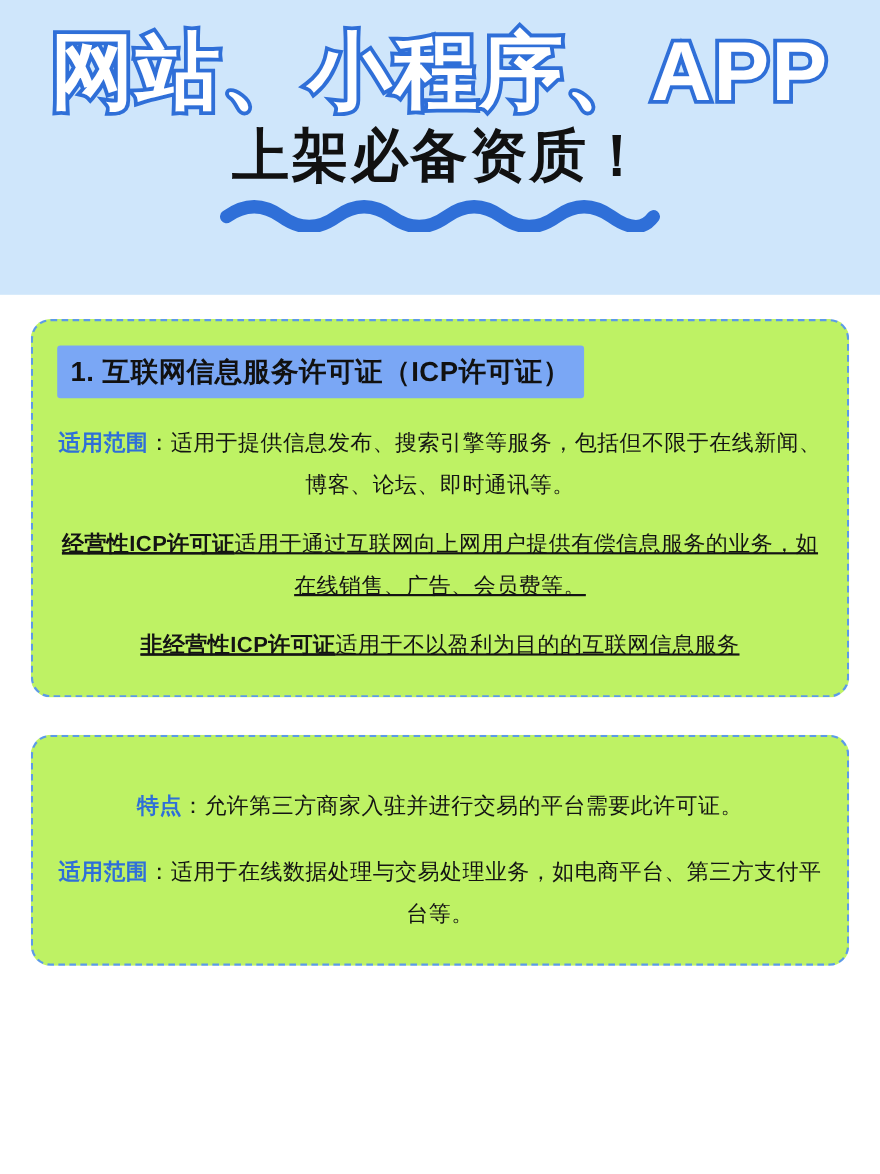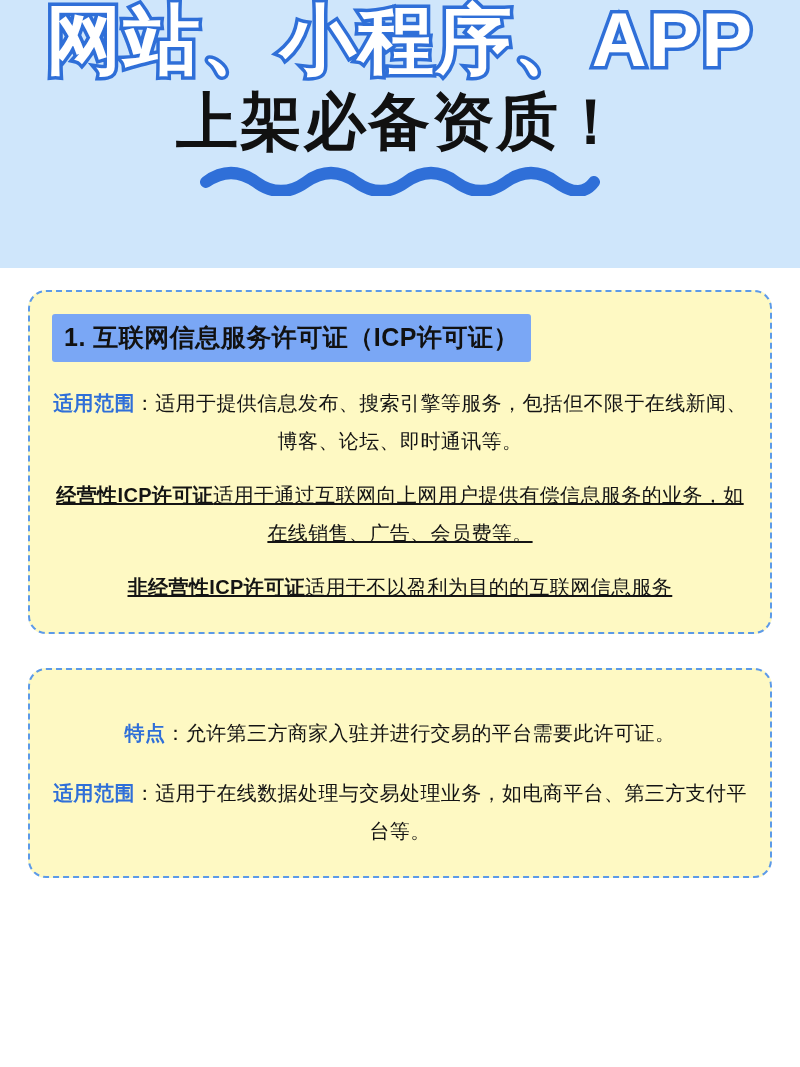--- a/index.html
+++ b/index.html
@@ -17,35 +17,36 @@
 
   
   .header {
     position: relative;
     width: 800px;
     height: 268px;
     background: #cfe6fb;
     overflow: hidden;
   }
   .header-inner {
+    padding-top: 26px;
     text-align: center;
   }
   .title-line1 {
     font-size: 76px;
     font-weight: bold;
     letter-spacing: 2px;
     color: #ffffff;
     -webkit-text-stroke: 7px #2f6fd8;
     paint-order: stroke fill;
     line-height: 1.05;
     white-space: nowrap;
   }
   .title-line2 {
     margin-top: 8px;
-    font-size: 62px;
+    font-size: 52px;
     font-weight: bold;
     letter-spacing: 2px;
     color: #111111;
     line-height: 1.1;
     white-space: nowrap;
   }
   .wave-wrap {
     margin-top: 6px;
     display: flex;
     justify-content: center;
@@ -53,21 +54,21 @@
 
   
   .content {
     padding: 22px 28px 0 28px;
   }
   .card {
     border: 2px dashed #5c9ae8;
     border-radius: 18px;
     padding: 22px 22px 26px 22px;
     margin-bottom: 34px;
-    background: #fef9c3;
+    background: #bef264;
   }
   .card-title {
     display: inline-block;
     background: #7aa7f5;
     color: #111111;
     font-size: 25px;
     font-weight: bold;
     padding: 7px 12px 8px 12px;
     border-radius: 3px;
     letter-spacing: 0.5px;

